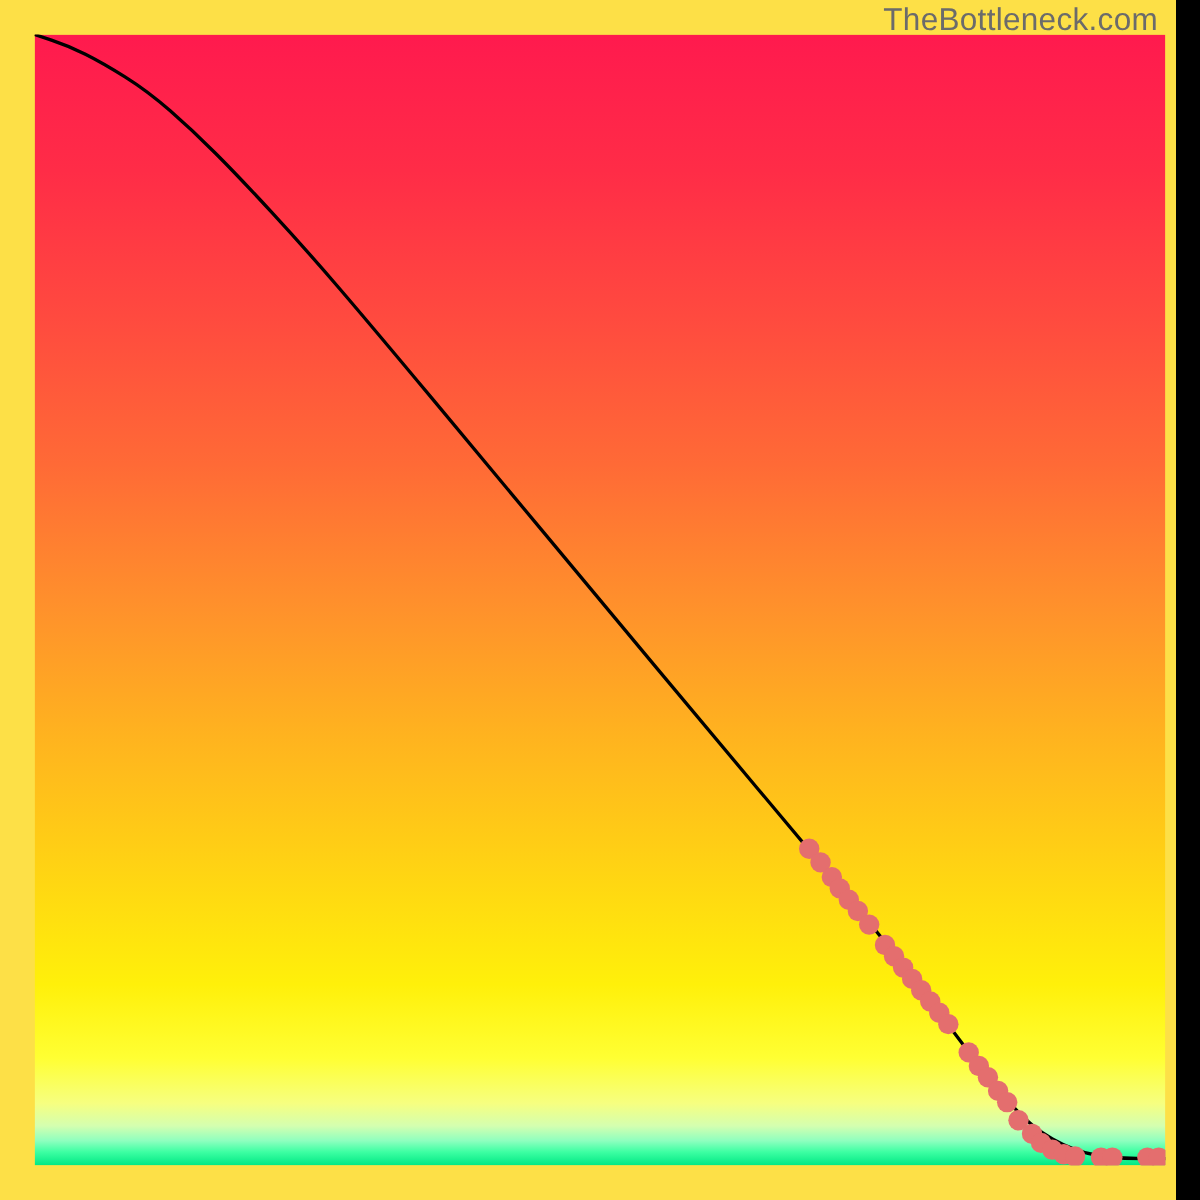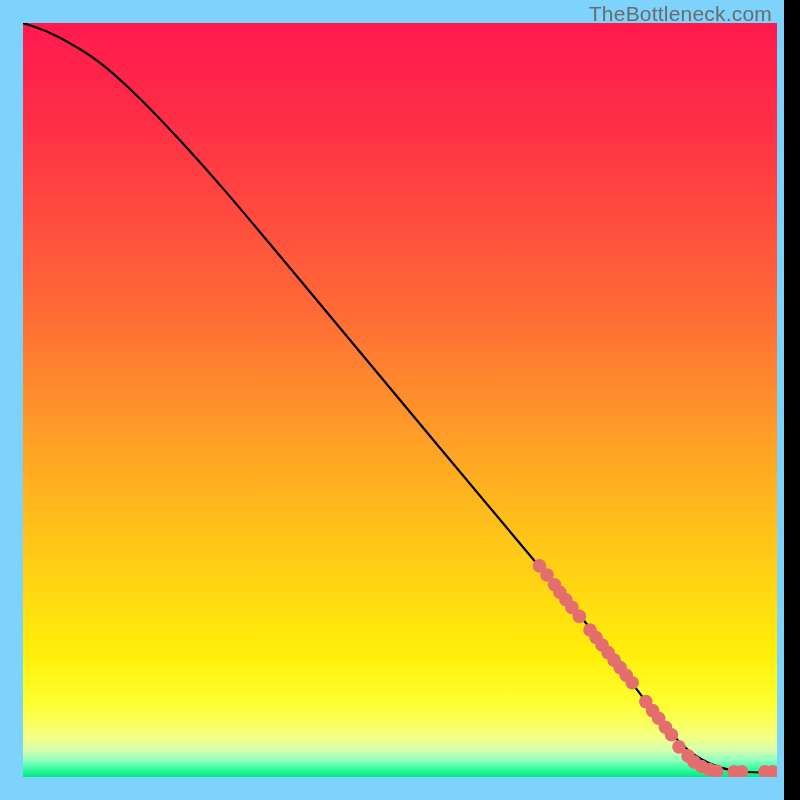--- a/index.html
+++ b/index.html
@@ -8,21 +8,21 @@
     width: 800px;
     height: 800px;
     background: #000;
     overflow: hidden;
     font-family: Arial, Helvetica, sans-serif;
   }
   .stage {
     position: relative;
     width: 784px;
     height: 800px;
-    background: #7dd3fc;
+    background: #fde047;
   }
   .plot {
     position: absolute;
     left: 23px;
     top: 23px;
     width: 754px;
     height: 754px;
     overflow: hidden;
   }
   .gradient {

